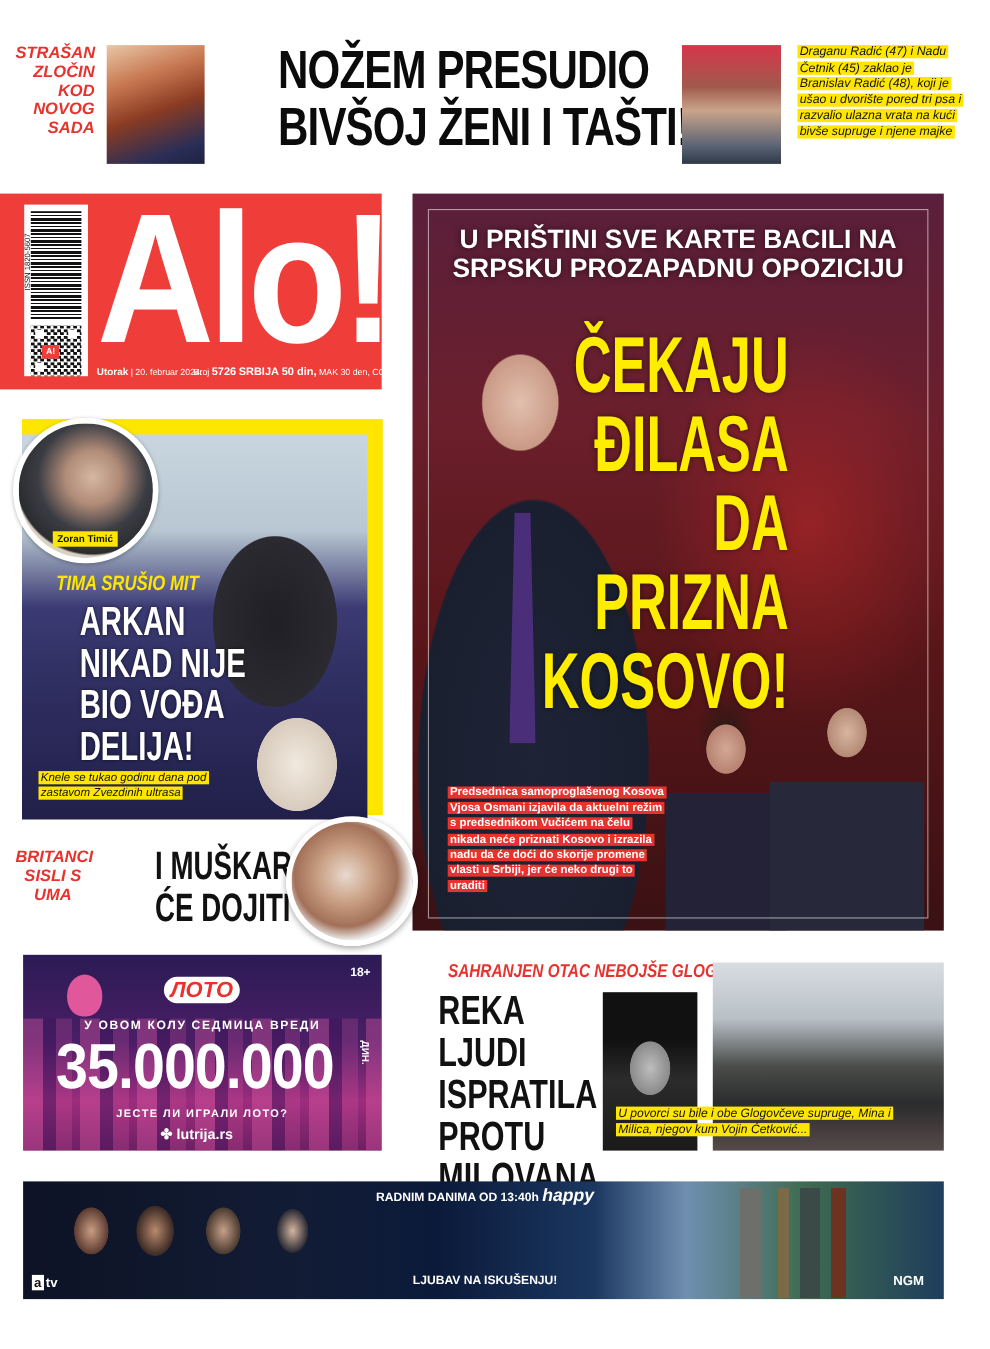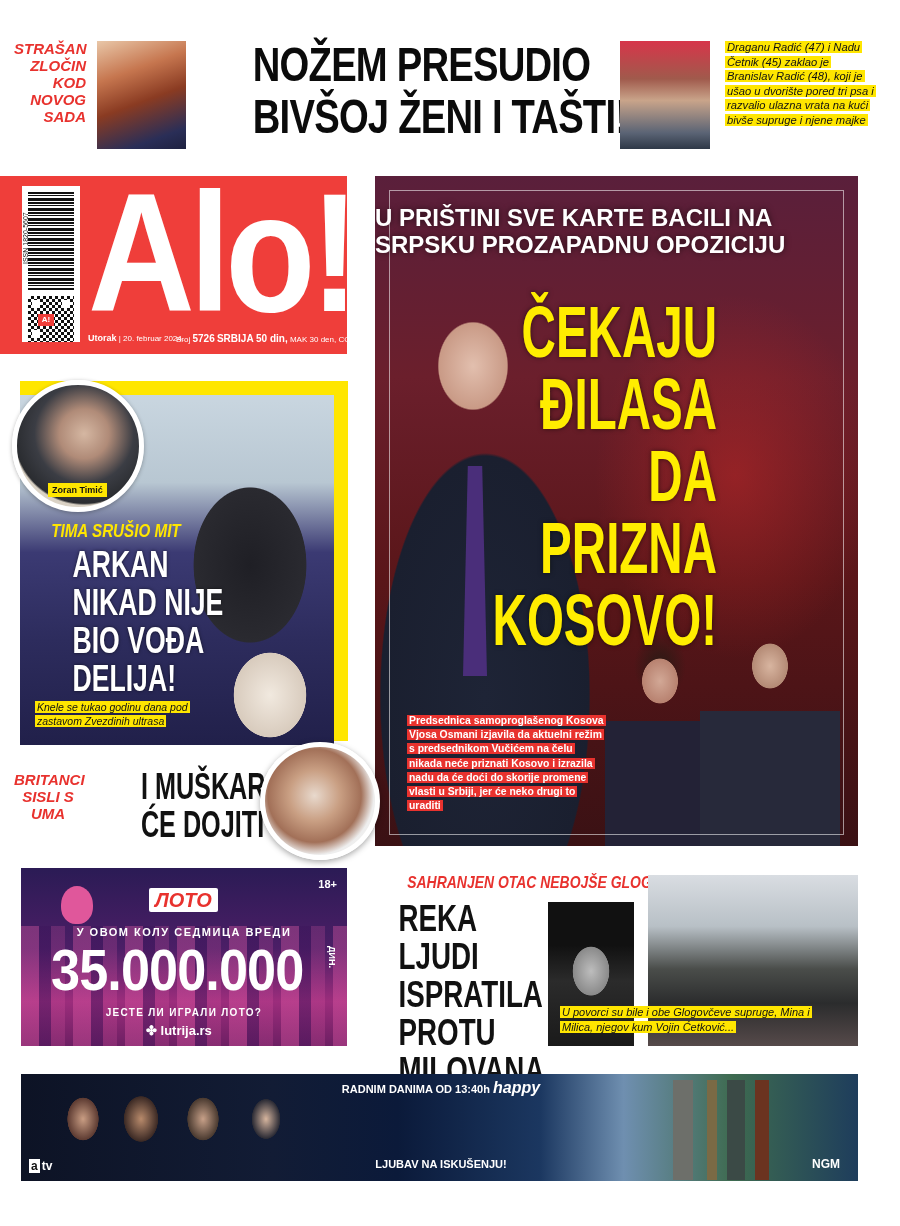--- a/index.html
+++ b/index.html
@@ -43,21 +43,21 @@
 #story-headline{left:36px;top:546px;font-size:37px;line-height:38px;font-weight:900;color:#fff;transform:scaleX(0.72);width:260px;text-shadow:0 0 4px rgba(0,0,0,.6)}
 #story-caption{left:35px;top:700px;width:170px;font-size:10.5px;line-height:14px}
 
 #kicker-brit{left:14px;top:771px;width:68px;text-align:center;font-size:15px;line-height:17px;font-style:italic;font-weight:700;color:#e8322e}
 #headline-brit{left:98px;top:768px;font-size:36px;line-height:38px;font-weight:900;color:#111;transform:scaleX(0.7);white-space:nowrap}
 #baby-circle{left:260px;top:742px;width:120px;height:118px;border-radius:50%;border:5px solid #fff;background:radial-gradient(circle at 45% 45%,#e8d9cd 0%,#c99f83 30%,#a27058 55%,#eee 70%,#f7f4f0 100%);box-shadow:0 2px 6px rgba(0,0,0,.35)}
 
 #loto-ad{left:21px;top:868px;width:326px;height:178px;background:linear-gradient(180deg,#2b1b55 0%,#4b1e66 45%,#9c2d7c 75%,#6d1f63 100%);overflow:hidden}
 #loto-skyline{left:0;bottom:0;width:326px;height:120px;background:repeating-linear-gradient(90deg,rgba(235,95,170,.35) 0 18px,rgba(60,20,90,.4) 18px 30px,rgba(235,95,170,.2) 30px 44px,transparent 44px 52px)}
 #loto-balloon{left:40px;top:18px;width:32px;height:38px;border-radius:50% 50% 45% 45%;background:#e0579b}
-#loto-logo{left:128px;top:20px;font-size:20px;font-weight:900;color:#e8322e;background:#fff;border-radius:2px;padding:0 6px;line-height:24px;font-style:italic}
+#loto-logo{left:128px;top:20px;font-size:20px;font-weight:900;color:#e8322e;background:#fff;border-radius:12px;padding:0 6px;line-height:24px;font-style:italic}
 #loto-18{right:10px;top:10px;font-size:11px;font-weight:700;color:#fff}
 #loto-line1{left:0;width:326px;top:58px;text-align:center;font-size:11px;font-weight:700;color:#fff;letter-spacing:1.5px}
 #loto-amount{left:16px;top:70px;font-size:58px;font-weight:900;color:#fff;letter-spacing:-1px;transform:scaleX(0.9);white-space:nowrap;line-height:64px}
 #loto-din{right:10px;top:78px;font-size:9px;font-weight:700;color:#fff;writing-mode:vertical-rl}
 #loto-line2{left:0;width:326px;top:139px;text-align:center;font-size:10px;font-weight:700;color:#fff;letter-spacing:1.3px}
 #loto-site{left:125px;top:155px;font-size:13px;font-weight:700;color:#fff}
 
 #funeral-kicker{left:376px;top:873px;font-size:17px;font-style:italic;font-weight:700;color:#e8322e;transform:scaleX(0.82);white-space:nowrap}
 #funeral-headline{left:376px;top:900px;font-size:37px;line-height:38px;font-weight:900;color:#111;transform:scaleX(0.75);width:180px}
 #priest-photo{left:548px;top:902px;width:86px;height:144px;background:radial-gradient(ellipse 30px 40px at 50% 48%,#bdbdbd 0%,#8a8a8a 60%,transparent 62%),linear-gradient(180deg,#111 0%,#111 30%,#2b2b2b 55%,#1a1a1a 100%)}
@@ -72,21 +72,21 @@
 #tv-ngm{right:18px;bottom:10px;font-size:12px;font-weight:900;color:#fff}
 #tv-line1{left:300px;top:5px;width:240px;text-align:center;font-size:11px;font-weight:700;color:#fff;white-space:nowrap}
 #tv-happy{font-style:italic;font-size:16px;font-weight:900}
 #tv-title{left:300px;top:19px;width:240px;text-align:center;font-size:30px;line-height:30px;font-weight:700;color:#fff}
 #tv-sub{left:300px;top:84px;width:240px;text-align:center;font-size:11px;font-weight:700;color:#fff}
 
 #feature{left:375px;top:176px;width:483px;height:670px;background:
  radial-gradient(ellipse 200px 260px at 360px 300px,rgba(190,40,40,.55) 0%,transparent 70%),
  linear-gradient(180deg,#5a1f3b 0%,#6b1f2c 30%,#5a1619 60%,#3a1114 100%);overflow:hidden}
 #feature-border{left:14px;top:14px;width:455px;height:645px;border:1px solid rgba(255,255,255,.55)}
-#feature-kicker{left:0;width:483px;top:28px;font-size:24px;line-height:27px;font-weight:900;color:#fff;text-shadow:0 0 6px rgba(0,0,0,.6)}
+#feature-kicker{left:0;width:483px;top:28px;text-align:center;font-size:24px;line-height:27px;font-weight:900;color:#fff;text-shadow:0 0 6px rgba(0,0,0,.6)}
 #feature-headline{left:222px;top:120px;width:240px;text-align:right;font-size:72px;line-height:72px;font-weight:900;color:#ffed00;transform:scaleX(0.66);transform-origin:right top;text-shadow:0 0 6px rgba(0,0,0,.55);margin-left:-120px;width:360px;left:102px}
 #man-main{left:0;top:100px;width:235px;height:570px;background:
  radial-gradient(ellipse 62px 78px at 98px 90px,#e2bfae 0%,#c99a86 55%,transparent 57%),
  radial-gradient(ellipse 130px 300px at 110px 420px,#1e2436 0%,#1a1f2f 80%,transparent 81%)}
 #tie-main{left:88px;top:290px;width:24px;height:210px;background:#4a2e7a;clip-path:polygon(20% 0,80% 0,100% 100%,0 100%)}
 #woman-main{left:230px;top:450px;width:110px;height:220px;background:radial-gradient(ellipse 32px 40px at 55px 55px,#d2a896 0%,#b88270 55%,transparent 57%),radial-gradient(ellipse 26px 34px at 55px 40px,#2a1a14 0%,transparent 100%),linear-gradient(180deg,transparent 0 95px,#232236 95px)}
 #man2-main{left:325px;top:440px;width:140px;height:230px;background:radial-gradient(ellipse 32px 40px at 70px 50px,#d8b5a0 0%,#b48a75 55%,transparent 57%),linear-gradient(180deg,transparent 0 95px,#27293a 95px)}
 #feature-caption{left:32px;top:538px;width:200px;font-size:10.4px;line-height:14.2px;font-weight:700}
 </style>
 </head>

